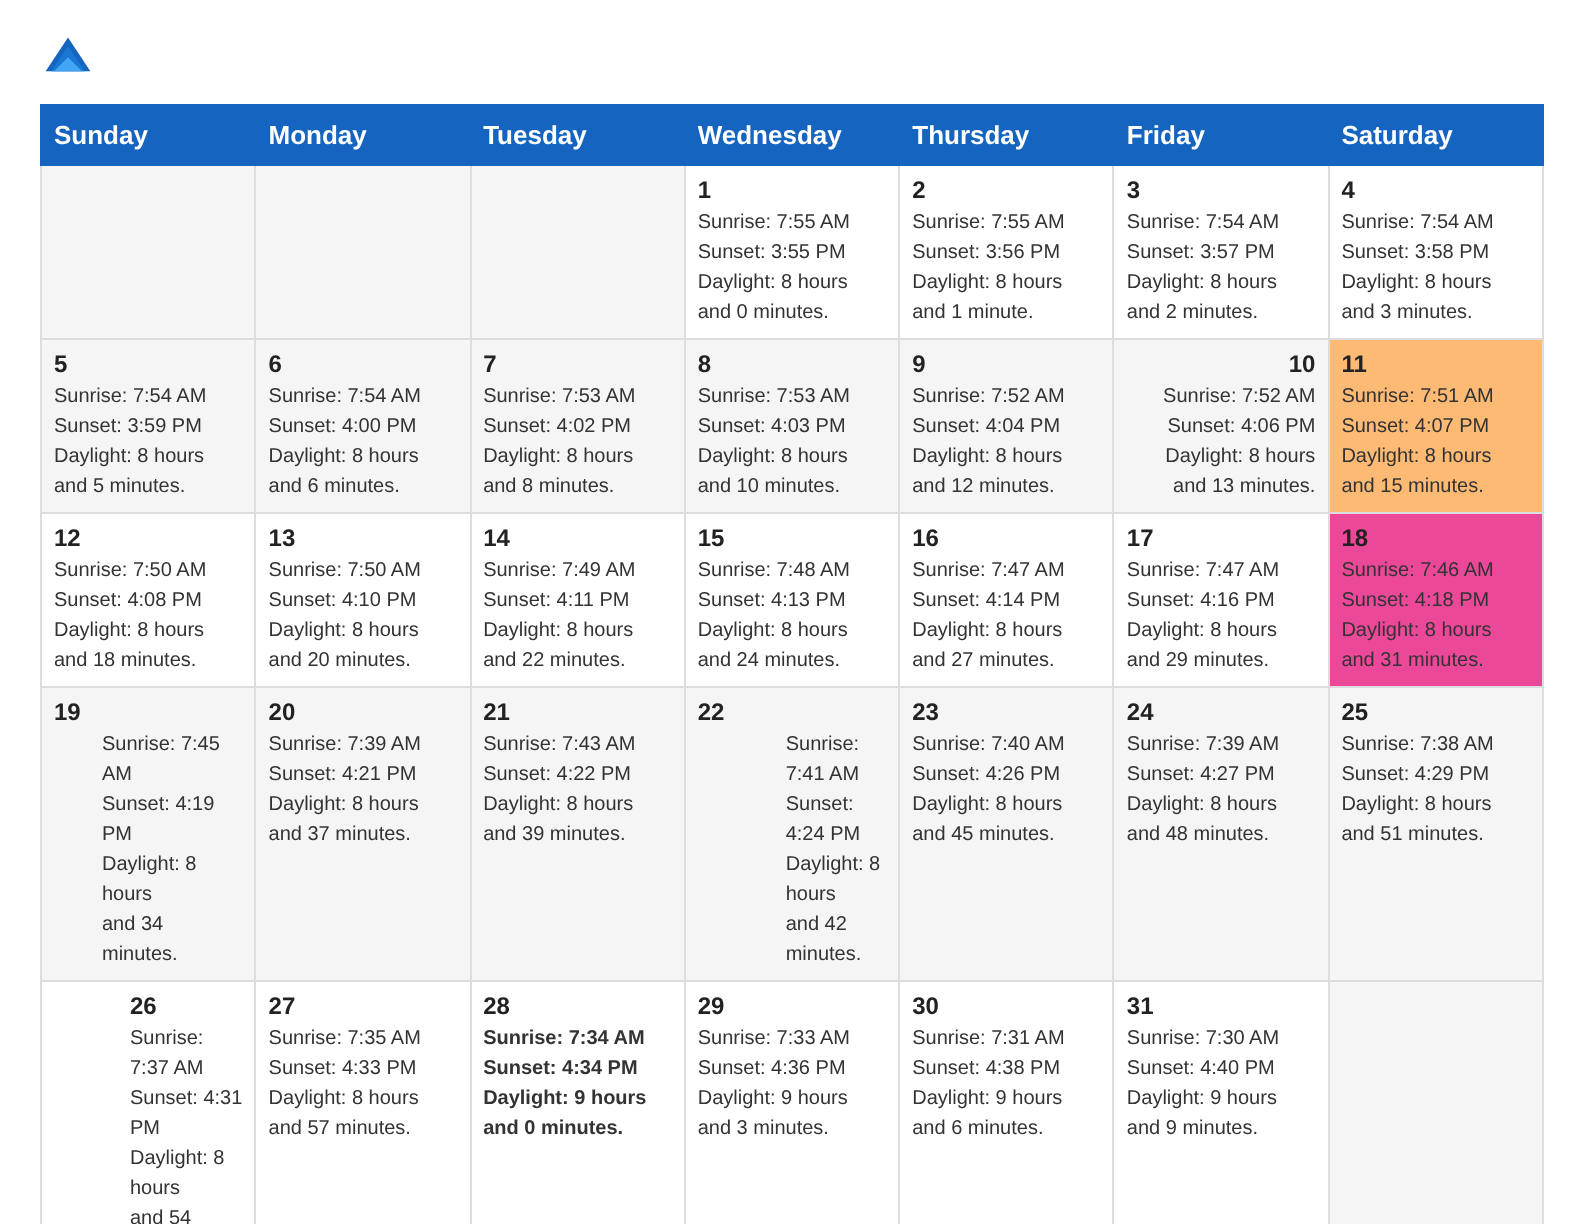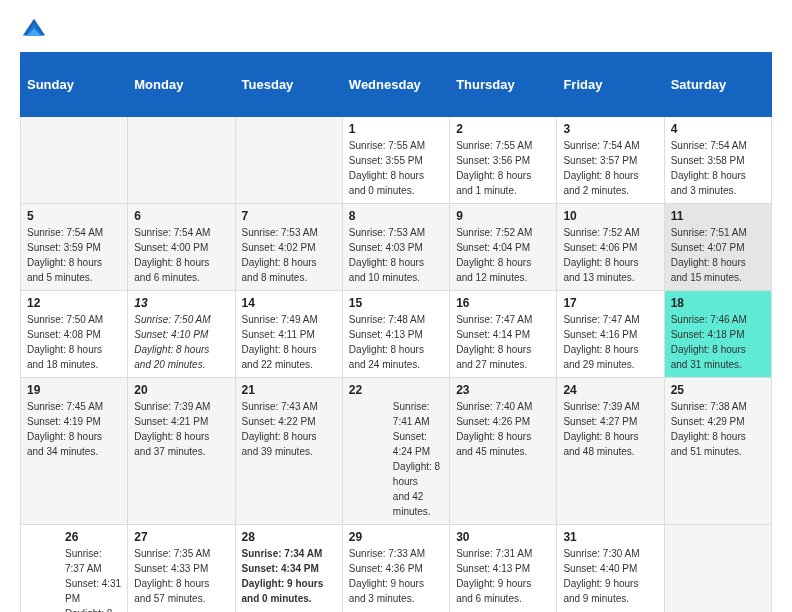--- a/index.html
+++ b/index.html
@@ -54,21 +54,21 @@
     .calendar {
       width: 100%;
       border-collapse: collapse;
       border: 1px solid #ccc;
     }
     .calendar th {
       background-color: #1565c0;
       color: #fff;
       font-size: 13px;
       font-weight: bold;
-      padding: 24px 6px;
+      padding: 7px 6px;
       text-align: left;
       border: 1px solid #1565c0;
     }
     .calendar td {
       vertical-align: top;
       border: 1px solid #ddd;
       padding: 5px 6px;
       font-size: 10.5px;
       color: #222;
       width: calc(100% / 7);
@@ -193,44 +193,44 @@
 Daylight: 8 hours
 and 10 minutes.</div>
           </td>
           <td style="background: rgb(245, 245, 245);">
             <span class="day-number">9</span>
             <div class="day-info" style="white-space: pre-line;">Sunrise: 7:52 AM
 Sunset: 4:04 PM
 Daylight: 8 hours
 and 12 minutes.</div>
           </td>
-          <td style="background: rgb(245, 245, 245);">
+          <td style="background: rgb(245, 245, 245); text-align: right;">
             <span class="day-number">10</span>
             <div class="day-info" style="white-space: pre-line;">Sunrise: 7:52 AM
 Sunset: 4:06 PM
 Daylight: 8 hours
 and 13 minutes.</div>
           </td>
-          <td style="background: #e5e5e5;">
+          <td style="background: #fdba74;">
             <span class="day-number">11</span>
             <div class="day-info" style="white-space: pre-line;">Sunrise: 7:51 AM
 Sunset: 4:07 PM
 Daylight: 8 hours
 and 15 minutes.</div>
           </td>
         </tr>
         <tr>
           <td style="background: rgb(255, 255, 255);">
             <span class="day-number">12</span>
             <div class="day-info" style="white-space: pre-line;">Sunrise: 7:50 AM
 Sunset: 4:08 PM
 Daylight: 8 hours
 and 18 minutes.</div>
           </td>
-          <td style="background: rgb(255, 255, 255); font-style: italic;">
+          <td style="background: rgb(255, 255, 255);">
             <span class="day-number">13</span>
             <div class="day-info" style="white-space: pre-line;">Sunrise: 7:50 AM
 Sunset: 4:10 PM
 Daylight: 8 hours
 and 20 minutes.</div>
           </td>
           <td style="background: rgb(255, 255, 255);">
             <span class="day-number">14</span>
             <div class="day-info" style="white-space: pre-line;">Sunrise: 7:49 AM
 Sunset: 4:11 PM
@@ -251,32 +251,32 @@
 Daylight: 8 hours
 and 27 minutes.</div>
           </td>
           <td style="background: rgb(255, 255, 255);">
             <span class="day-number">17</span>
             <div class="day-info" style="white-space: pre-line;">Sunrise: 7:47 AM
 Sunset: 4:16 PM
 Daylight: 8 hours
 and 29 minutes.</div>
           </td>
-          <td style="background: #5eead4;">
+          <td style="background: #ec4899;">
             <span class="day-number">18</span>
             <div class="day-info" style="white-space: pre-line;">Sunrise: 7:46 AM
 Sunset: 4:18 PM
 Daylight: 8 hours
 and 31 minutes.</div>
           </td>
         </tr>
         <tr>
           <td style="background: rgb(245, 245, 245);">
             <span class="day-number">19</span>
-            <div class="day-info" style="white-space: pre-line;">Sunrise: 7:45 AM
+            <div class="day-info" style="white-space: pre-line; margin-left: 24px;">Sunrise: 7:45 AM
 Sunset: 4:19 PM
 Daylight: 8 hours
 and 34 minutes.</div>
           </td>
           <td style="background: rgb(245, 245, 245);">
             <span class="day-number">20</span>
             <div class="day-info" style="white-space: pre-line;">Sunrise: 7:39 AM
 Sunset: 4:21 PM
 Daylight: 8 hours
 and 37 minutes.</div>
@@ -342,21 +342,21 @@
           <td style="background: rgb(255, 255, 255);">
             <span class="day-number">29</span>
             <div class="day-info" style="white-space: pre-line;">Sunrise: 7:33 AM
 Sunset: 4:36 PM
 Daylight: 9 hours
 and 3 minutes.</div>
           </td>
           <td style="background: rgb(255, 255, 255);">
             <span class="day-number">30</span>
             <div class="day-info" style="white-space: pre-line;">Sunrise: 7:31 AM
-Sunset: 4:13 PM
+Sunset: 4:38 PM
 Daylight: 9 hours
 and 6 minutes.</div>
           </td>
           <td style="background: rgb(255, 255, 255);">
             <span class="day-number">31</span>
             <div class="day-info" style="white-space: pre-line;">Sunrise: 7:30 AM
 Sunset: 4:40 PM
 Daylight: 9 hours
 and 9 minutes.</div>
           </td>

